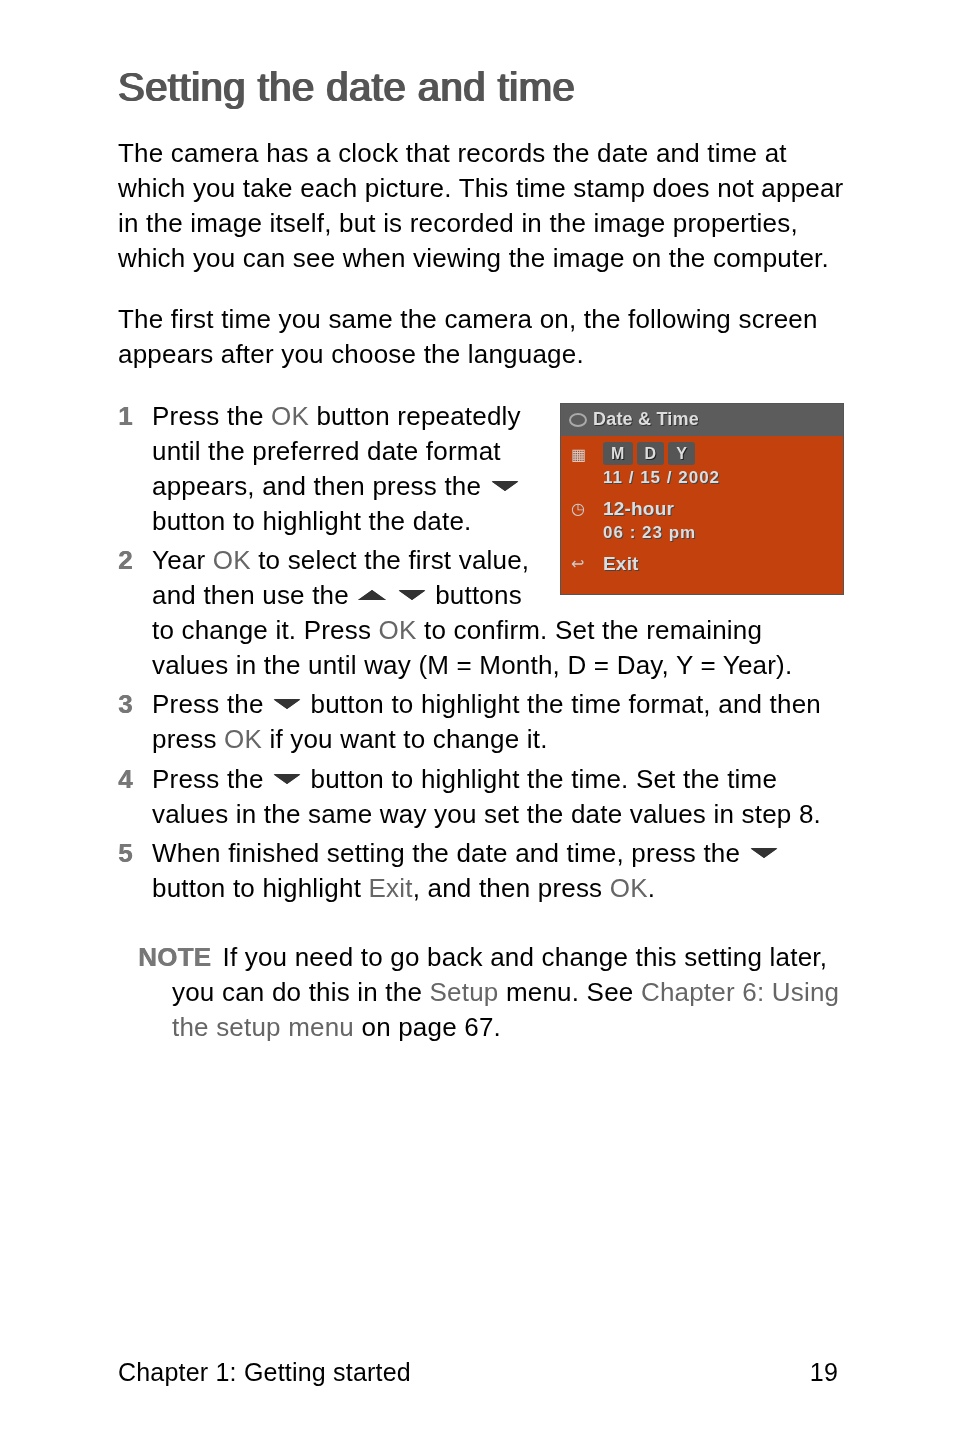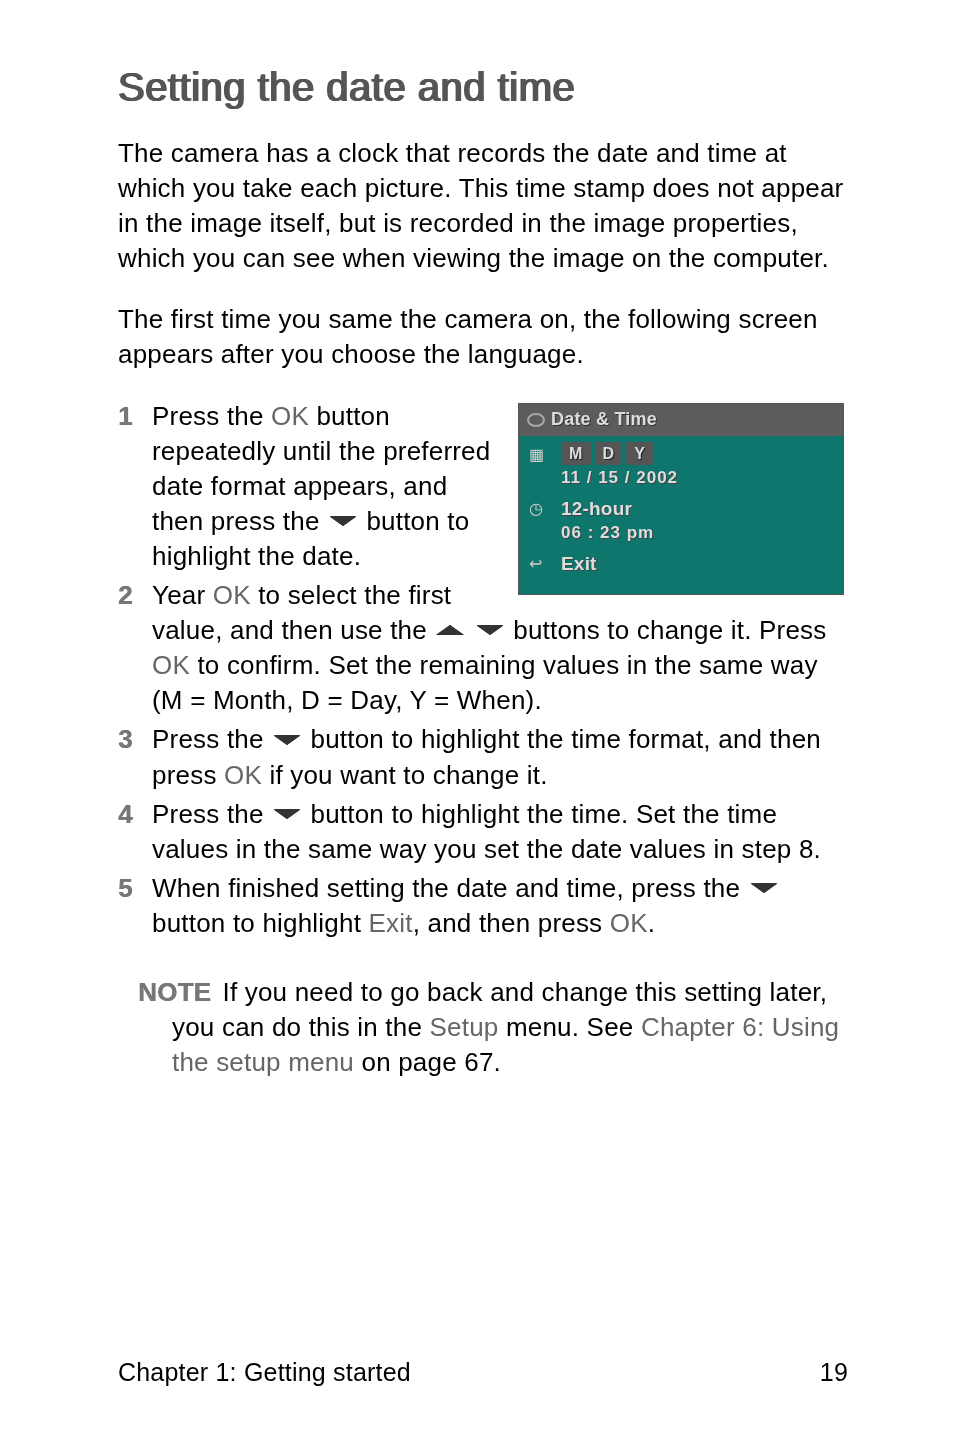--- a/index.html
+++ b/index.html
@@ -63,24 +63,24 @@
   .down-arrow {
     border-top: 10px solid #333;
     border-top-left-radius: 3px;
     border-top-right-radius: 3px;
   }
   .up-arrow {
     border-bottom: 10px solid #333;
   }
   .figure {
     float: right;
-    width: 326px;
+    width: 284px;
     height: 192px;
     margin: 4px 0 6px 18px;
-    background: #0f766e;
+    background: #c2410c;
     border: 1px solid #555;
     box-sizing: border-box;
     font-family: Arial, sans-serif;
   }
   .fig-title {
     background: #5c5c5c;
     color: #ddd;
     font-size: 18px;
     font-weight: 700;
     padding: 3px 8px 5px 8px;
@@ -143,21 +143,21 @@
     color: #777;
     text-shadow: 0.5px 0 0 #777;
     margin-left: -34px;
     margin-right: 4px;
   }
   .ref { color: #666; }
   .footer {
     position: absolute;
     bottom: 50px;
     left: 118px;
-    right: 106px;
+    right: 116px;
     display: flex;
     justify-content: space-between;
     font-size: 25px;
   }
 </style>
 </head>
 <body>
 
 <h1>Setting the date and time</h1>
 
@@ -194,21 +194,21 @@
   </div>
 </div>
 
 <ol>
   <li>
     <span class="num">1</span>
     <span>Press the </span><span class="btn-label">OK</span><span> button repeatedly until the preferred date format appears, and then press the </span><span class="down-arrow"></span><span> button to highlight the date.</span>
   </li>
   <li>
     <span class="num">2</span>
-    <span>Year </span><span class="btn-label">OK</span><span> to select the first value, and then use the </span><span class="up-arrow"></span> <span class="down-arrow"></span><span> buttons to change it. Press </span><span class="btn-label">OK</span><span> to confirm. Set the remaining values in the same way (M = Month, D = Day, Y = When).</span>
+    <span>Year </span><span class="btn-label">OK</span><span> to select the first value, and then use the </span><span class="up-arrow"></span> <span class="down-arrow"></span><span> buttons to change it. Press </span><span class="btn-label">OK</span><span> to confirm. Set the remaining values in the until way (M = Month, D = Day, Y = Year).</span>
   </li>
   <li>
     <span class="num">3</span>
     <span>Press the </span><span class="down-arrow"></span><span> button to highlight the time format, and then press </span><span class="btn-label">OK</span><span> if you want to change it.</span>
   </li>
   <li>
     <span class="num">4</span>
     <span>Press the </span><span class="down-arrow"></span><span> button to highlight the time. Set the time values in the same way you set the date values in step 8.</span>
   </li>
   <li>

